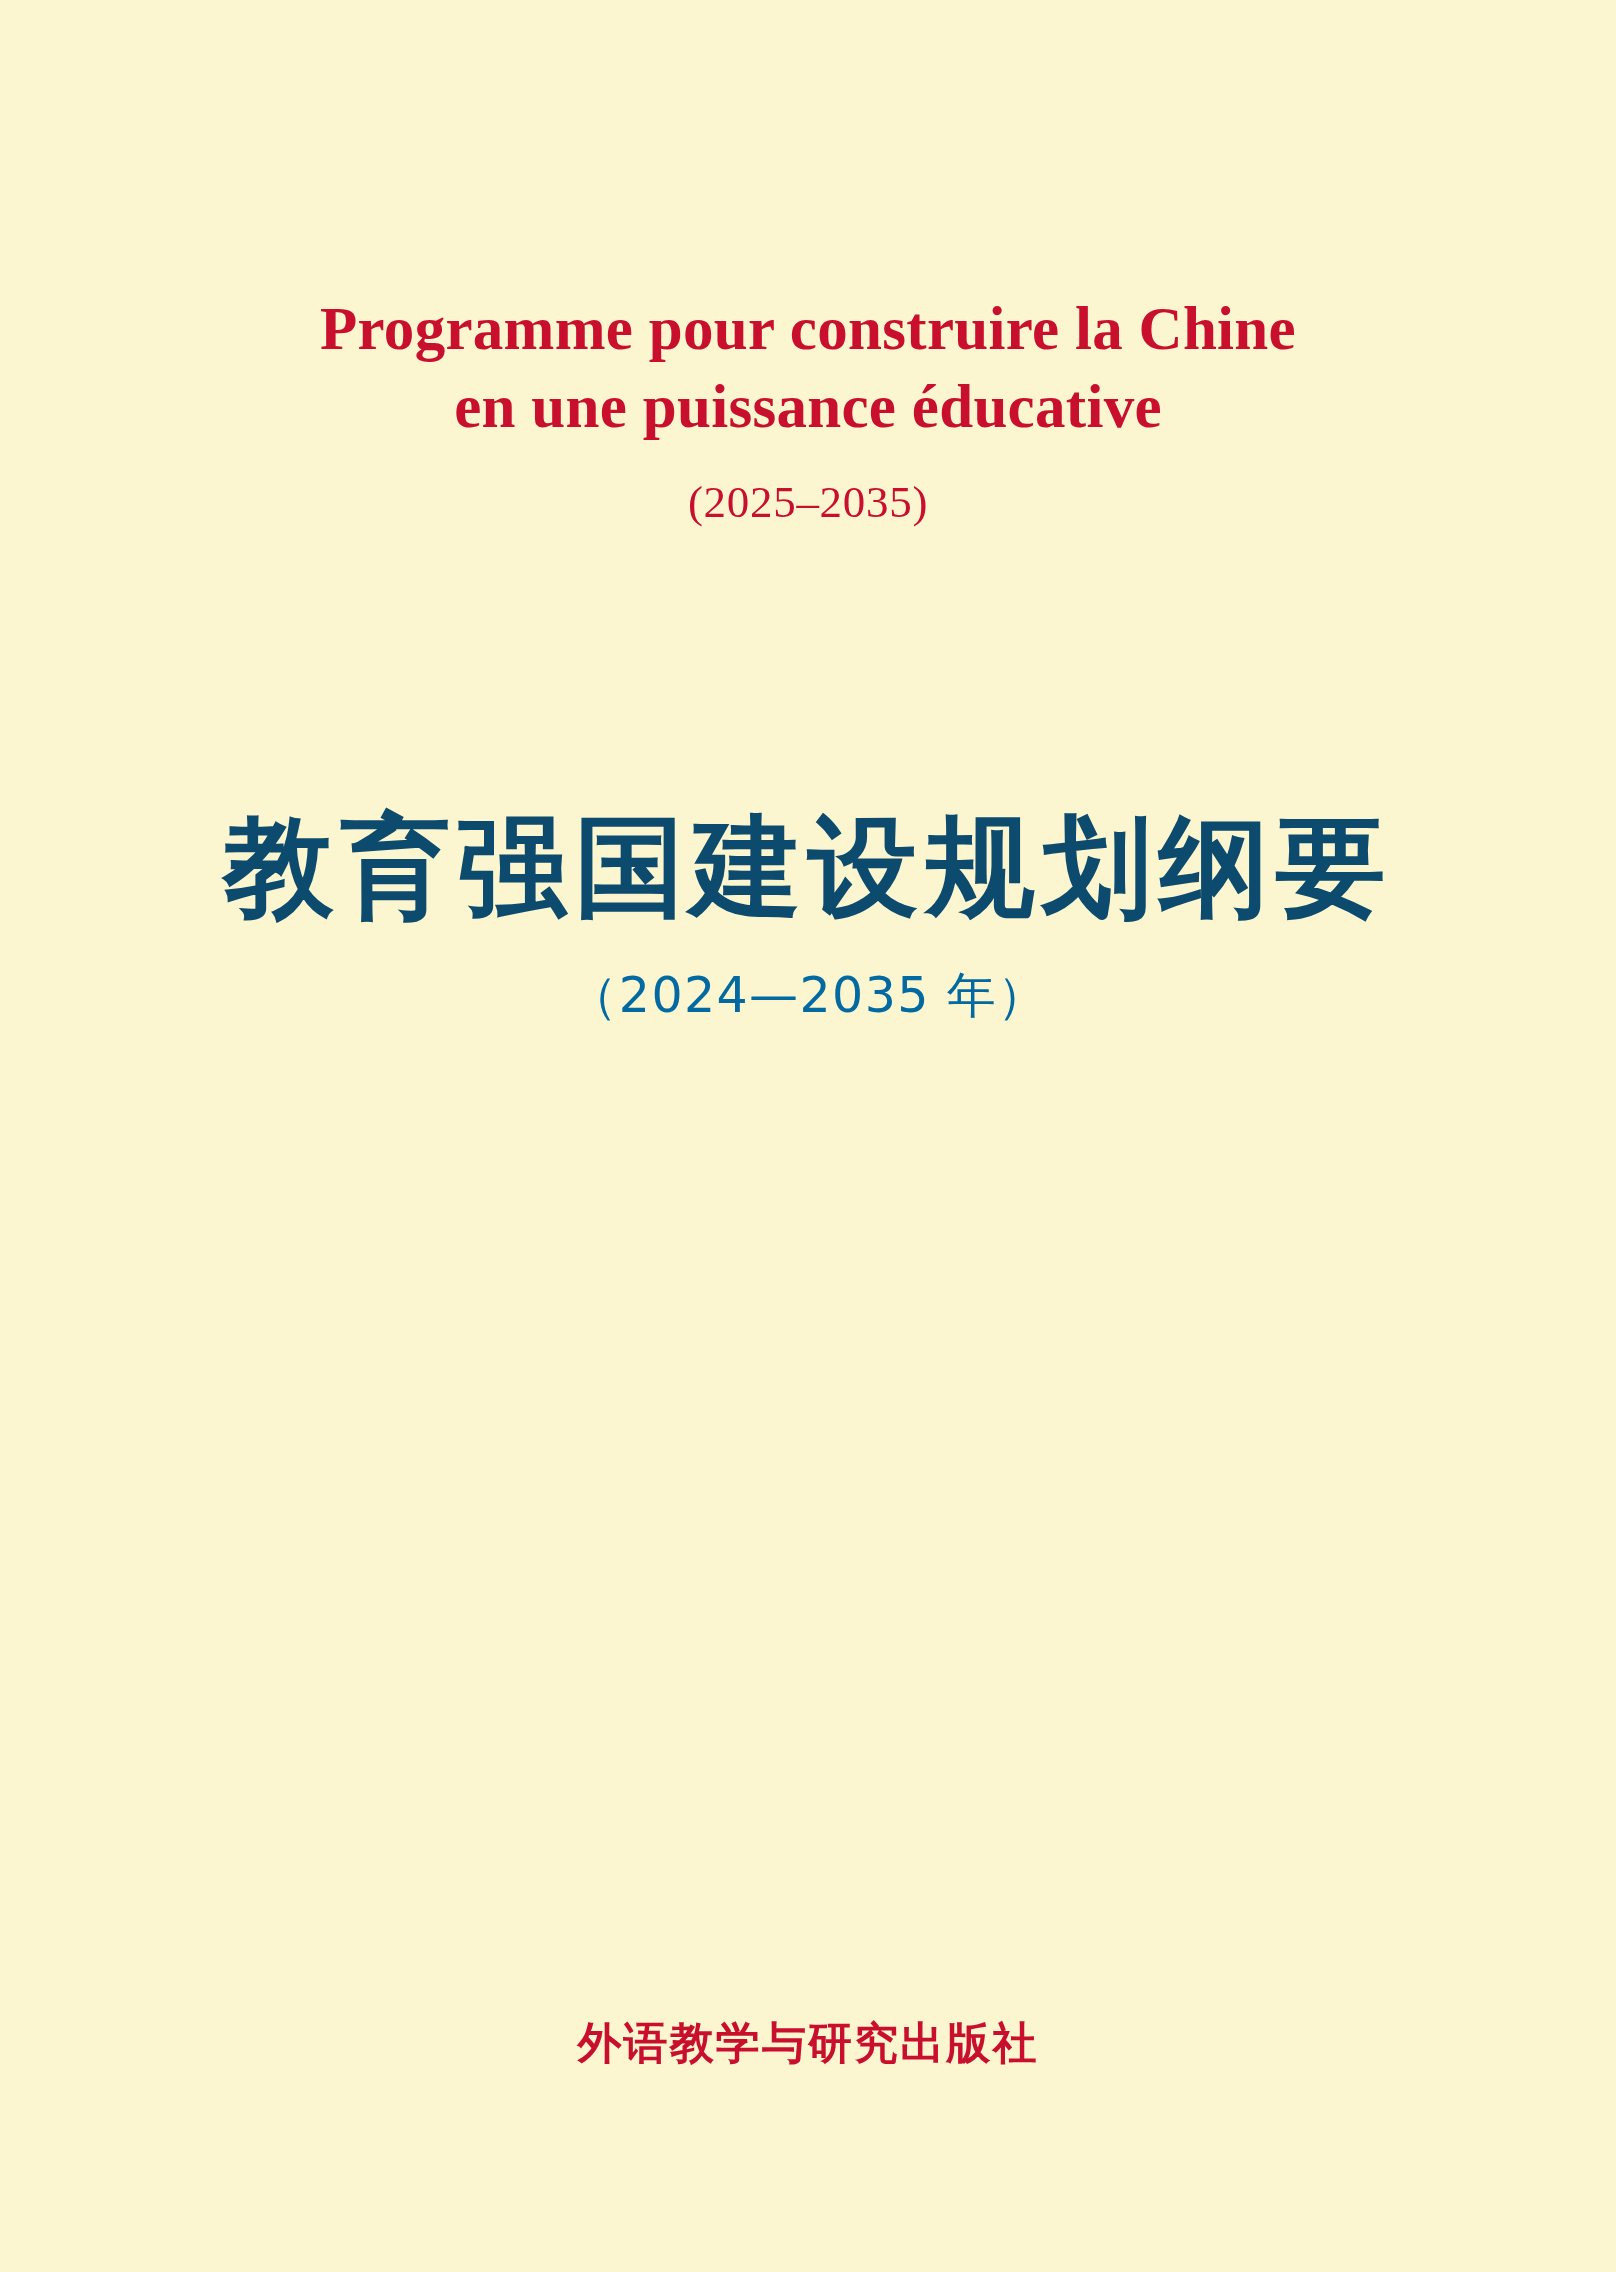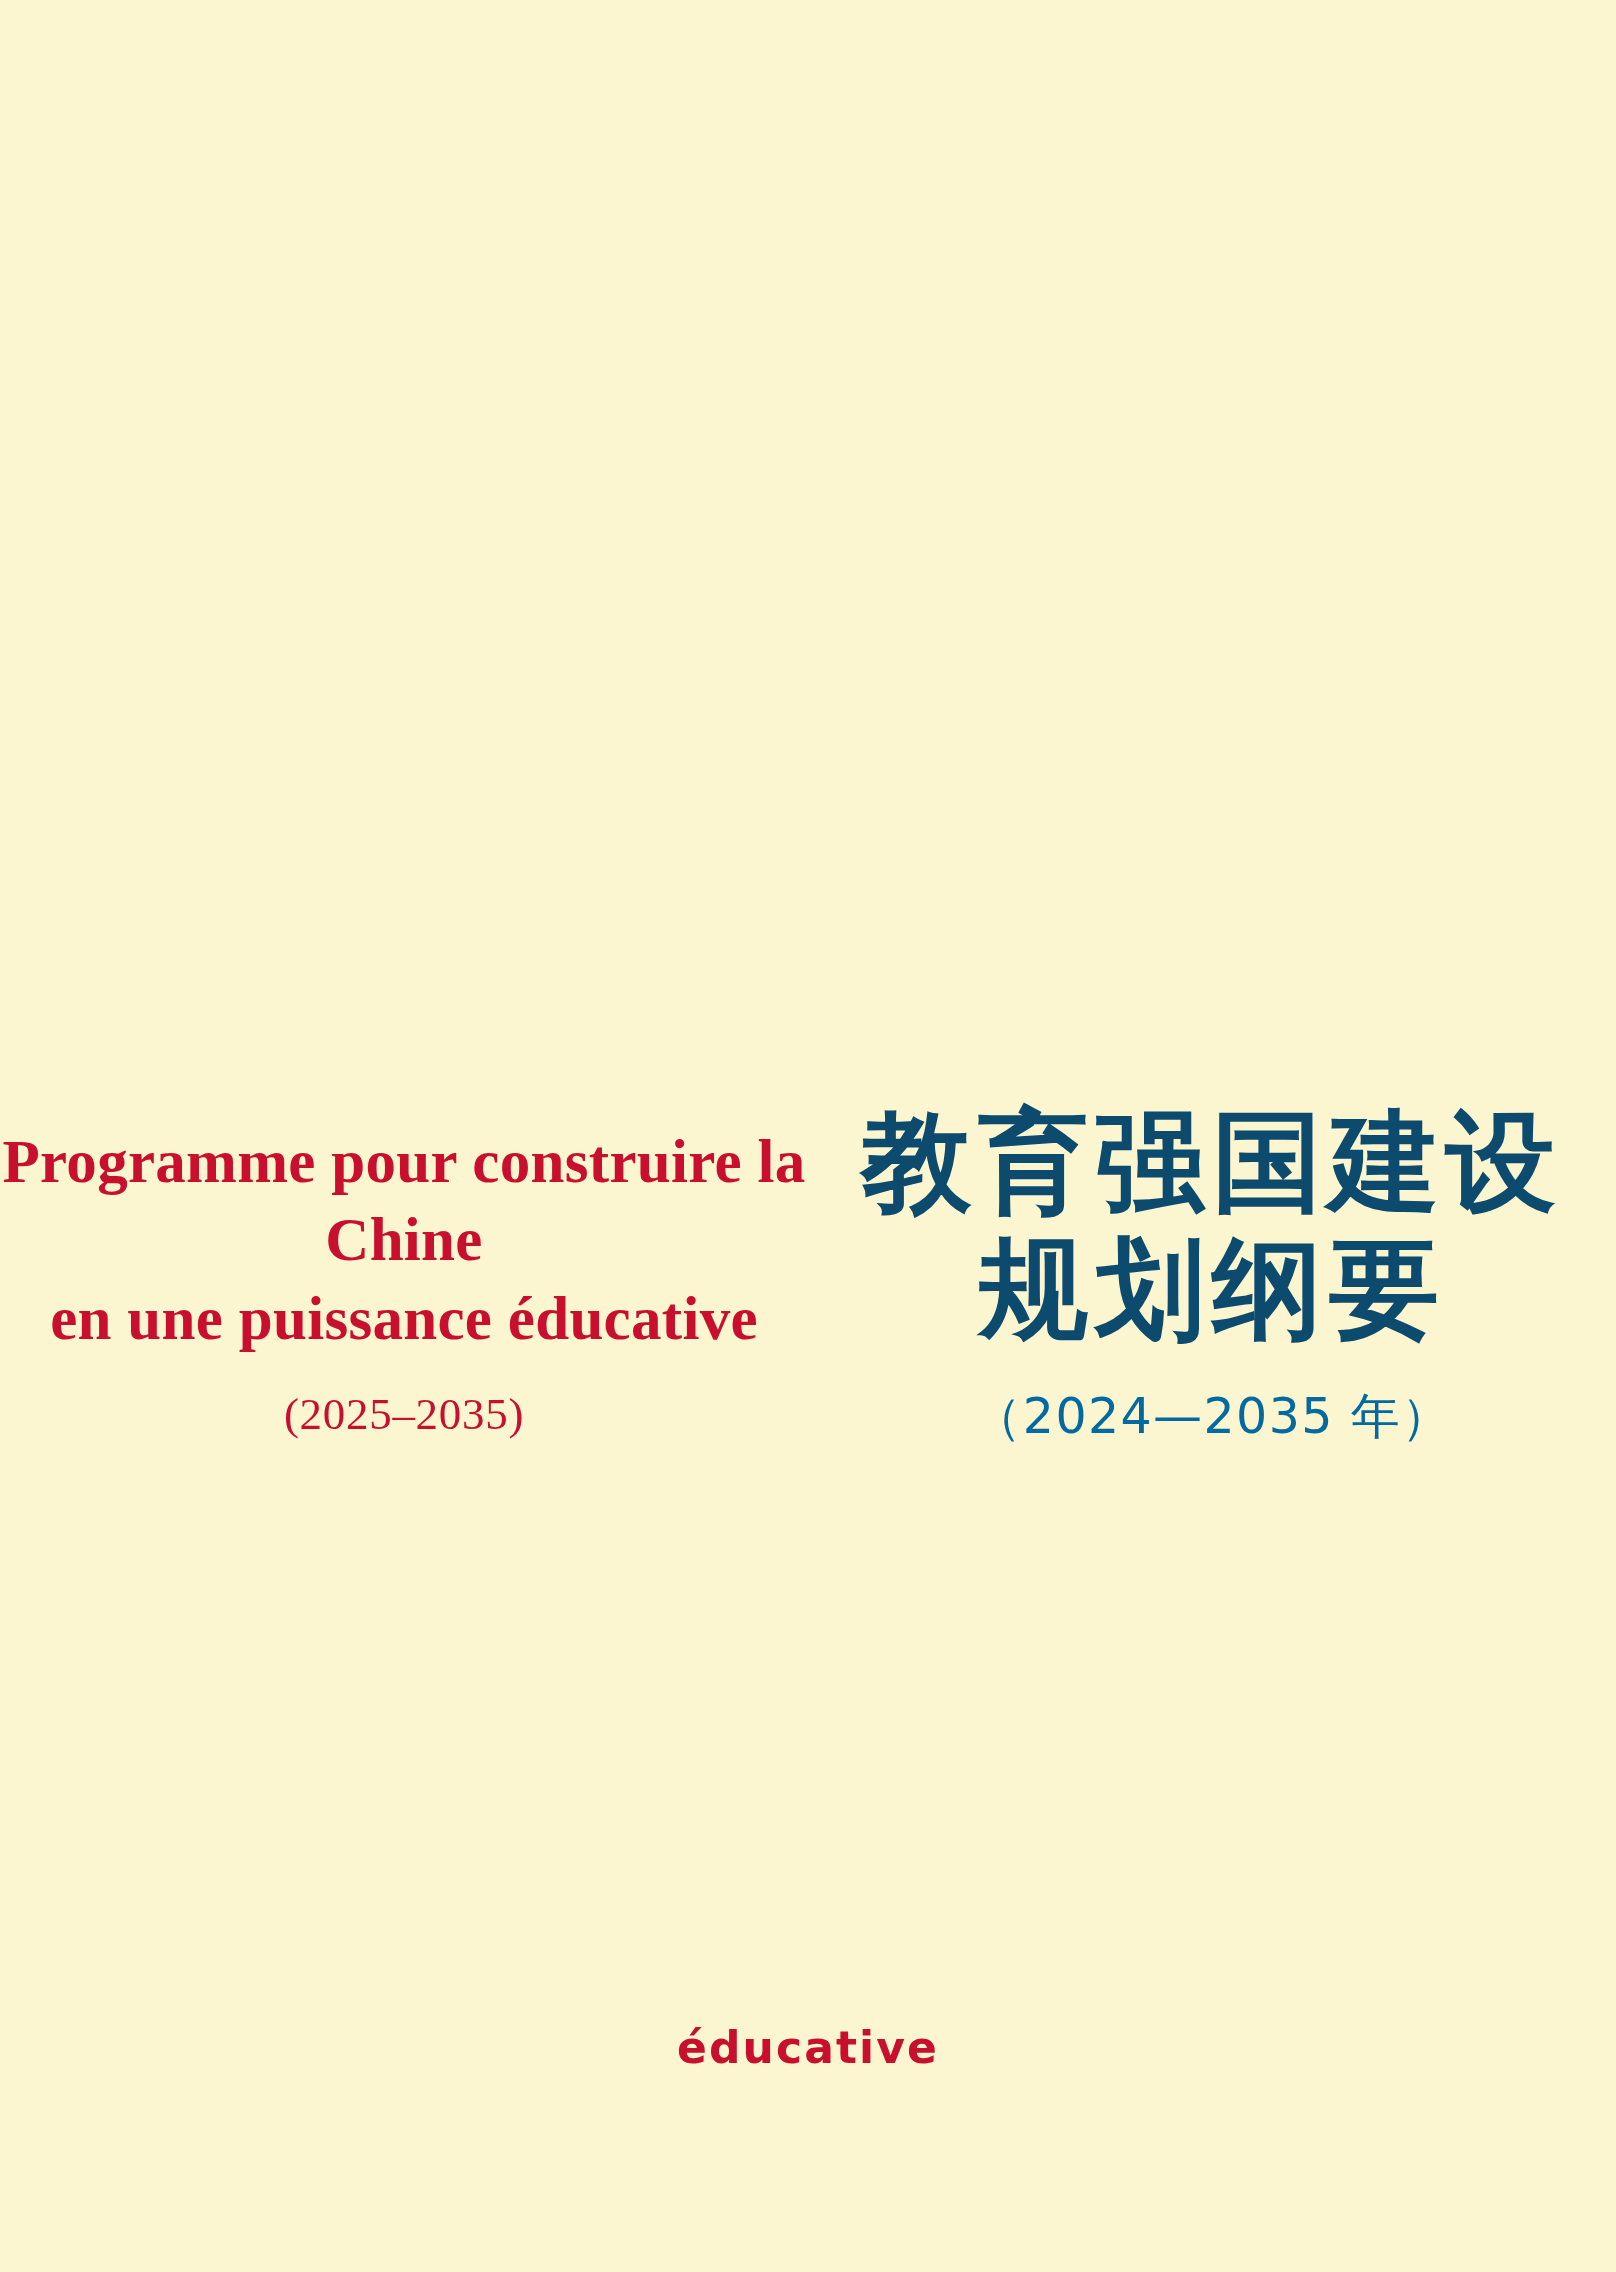--- a/index.html
+++ b/index.html
@@ -13,21 +13,21 @@
     font-family: "Liberation Serif", serif;
     overflow: hidden;
   }
   .page {
     position: relative;
     width: 1616px;
     height: 2273px;
     background: #fbf6d0;
     box-sizing: border-box;
     display: flex;
-    flex-direction: row;
+    flex-direction: column;
     align-items: center;
   }
 
   
   .fr-title-block {
     margin-top: 290px;
     width: 100%;
     text-align: center;
   }
   .fr-title-line {
@@ -92,16 +92,16 @@
     <div class="fr-title-line">Programme pour construire la Chine</div>
     <div class="fr-title-line">en une puissance éducative</div>
     <div class="fr-subtitle">(2025–2035)</div>
   </div>
 
   <div class="cn-title-block">
     <div class="cn-title">教育强国建设规划纲要</div>
     <div class="cn-subtitle">（2024—2035 年）</div>
   </div>
 
-  <div class="publisher">éducative</div>
+  <div class="publisher">外语教学与研究出版社</div>
 
 </div>
 
 
 </body></html>

